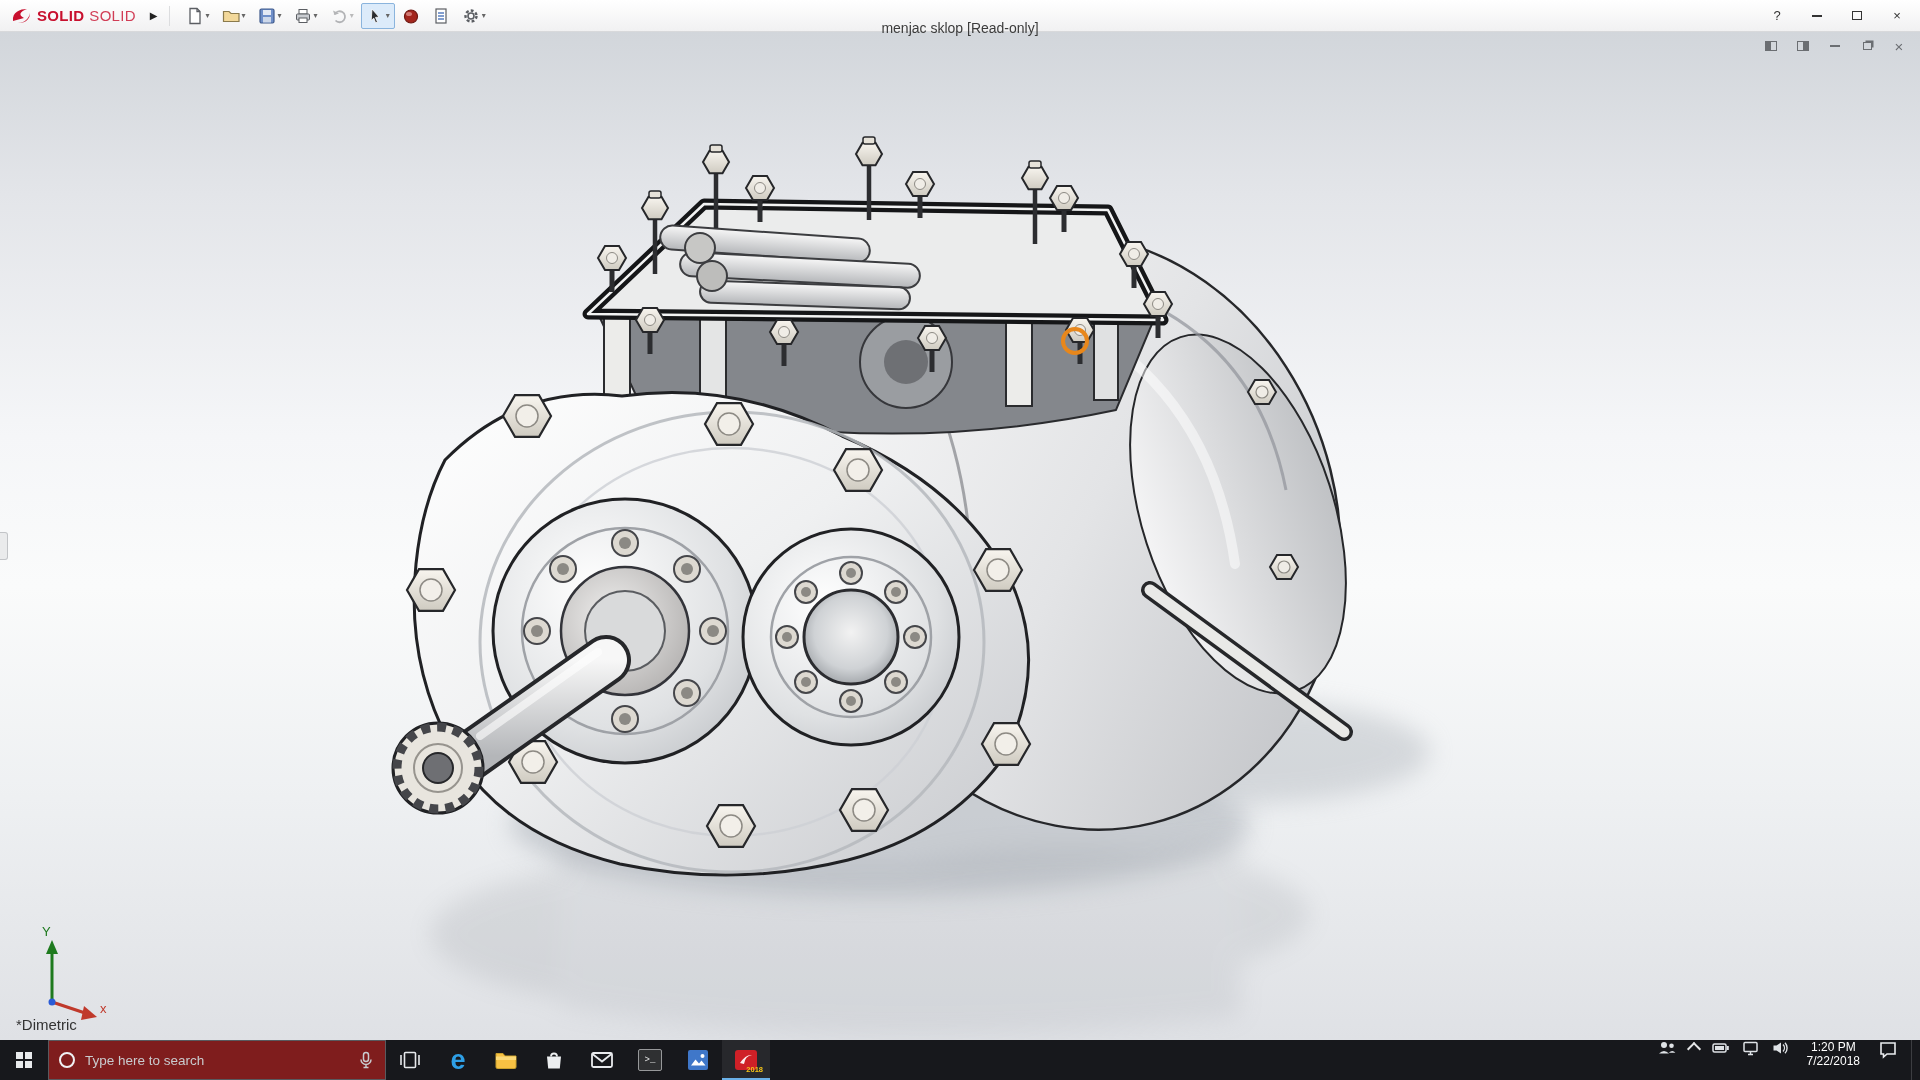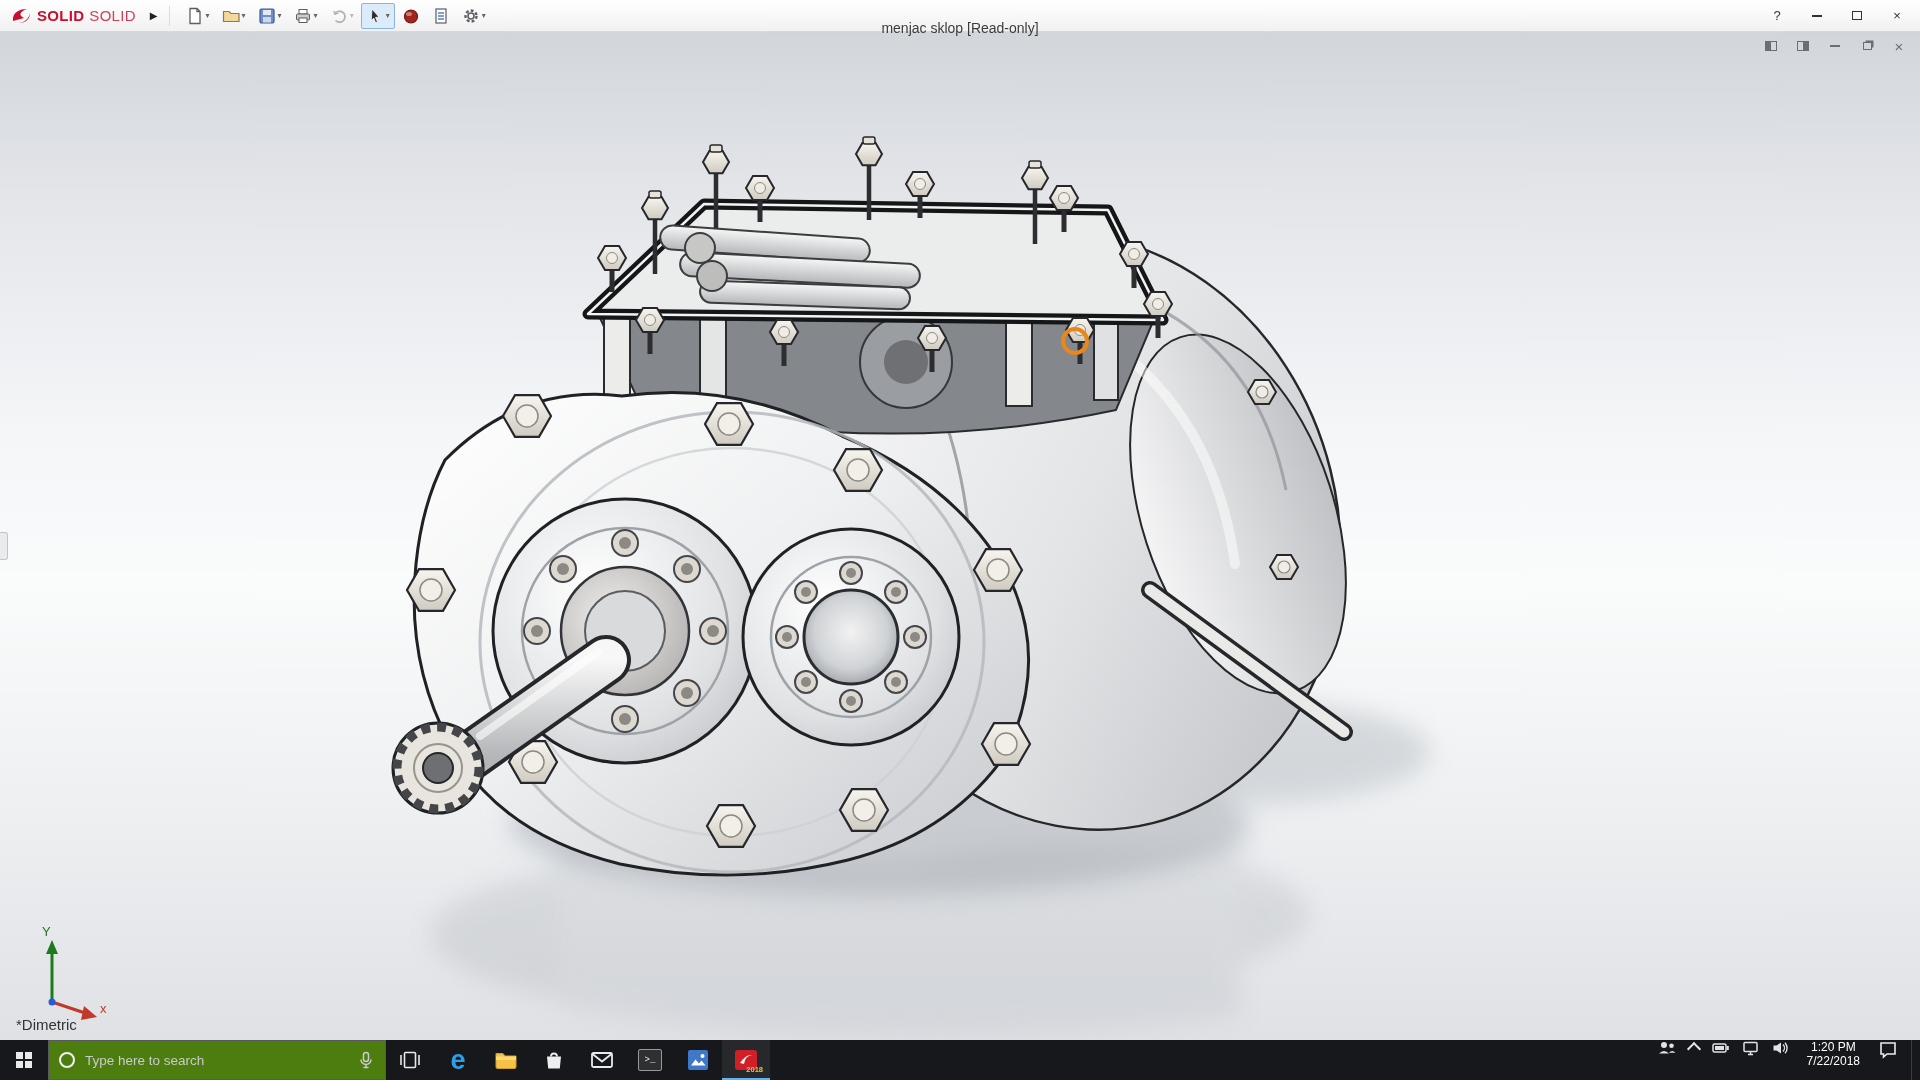--- a/index.html
+++ b/index.html
@@ -41,21 +41,21 @@
   .left-handle{position:absolute;left:0;top:500px;width:7px;height:26px;background:#eaebec;
     border:1px solid #c2c4c7;border-left:none;border-radius:0 3px 3px 0;}
   .model-svg{position:absolute;top:30px;left:0;}
 
   
   .taskbar{position:absolute;bottom:0;left:0;width:100%;height:40px;background:#17181c;
     display:flex;align-items:stretch;z-index:40;}
   .start{width:48px;display:flex;align-items:center;justify-content:center;}
   .winlogo{display:grid;grid-template-columns:7px 7px;grid-template-rows:7px 7px;gap:1.5px;}
   .winlogo i{background:#e8eaec;display:block;}
-  .search{width:338px;background:#4d7c0f;border:1px solid #595a5f;display:flex;align-items:center;
+  .search{width:338px;background:#7f1d1d;border:1px solid #595a5f;display:flex;align-items:center;
     gap:10px;padding:0 10px;box-sizing:border-box;}
   .cortana{width:16px;height:16px;border:2px solid #f0f1f3;border-radius:50%;box-sizing:border-box;flex:none;}
   .search-text{color:#c9cbce;font-size:13.5px;flex:1;white-space:nowrap;}
   .task-icons{display:flex;align-items:stretch;}
   .ticon{width:48px;display:flex;align-items:center;justify-content:center;position:relative;}
   .ticon.active{background:rgba(255,255,255,.07);box-shadow:inset 0 -2px 0 #6ab1e8;}
   .edge-e{color:#2e9fe6;font-size:27px;font-weight:700;line-height:1;}
   .cmdbox{width:22px;height:20px;background:#2f3032;border:1px solid #97989a;color:#e8e8e8;
     font-size:9px;display:flex;align-items:center;justify-content:center;border-radius:2px;font-family:"Liberation Mono",monospace;}
   .sw-badge{position:absolute;right:7px;bottom:6px;color:#f5c518;font-size:7.5px;font-weight:700;}

